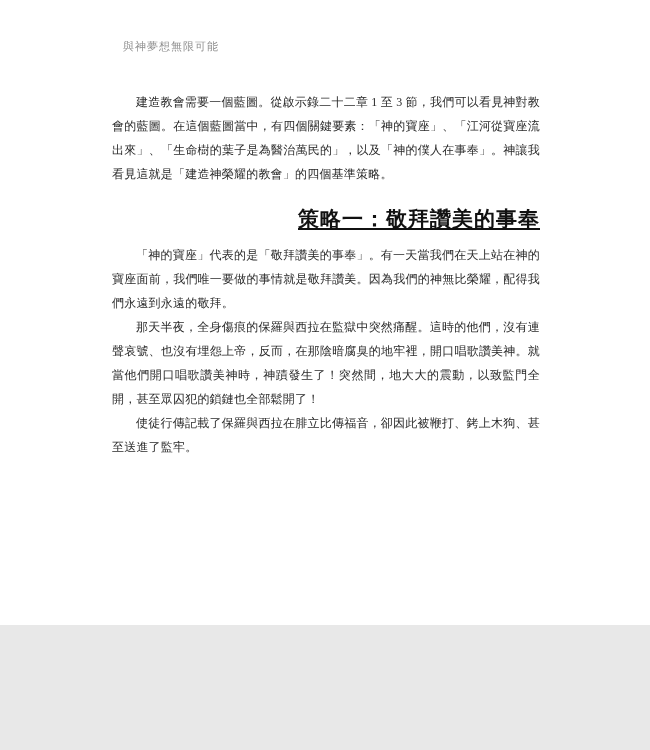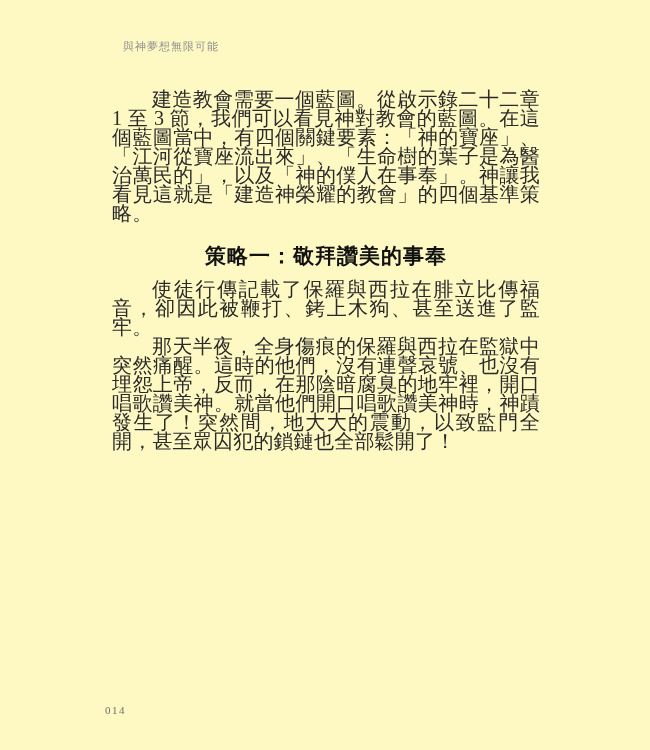--- a/index.html
+++ b/index.html
@@ -1,58 +1,59 @@
 <!DOCTYPE html>
 <html><head>
 <meta charset="utf-8">
 <style>
   * { margin: 0; padding: 0; box-sizing: border-box; }
   html, body { background: #e8e8e8; }
   .page {
     position: relative;
     width: 650px;
-    height: 750px;
+    height: 625px;
     margin: 0 auto;
-    background: #fef9c3;
+    background: #ffffff;
     overflow: hidden;
     font-family: "Liberation Serif", "DejaVu Serif", serif;
   }
   .running-header {
     position: absolute;
     left: 123px;
     top: 39px;
     font-size: 11px;
     letter-spacing: 1px;
     color: #8f8f8f;
     font-family: "Liberation Sans", "DejaVu Sans", sans-serif;
   }
   .body-text {
     position: absolute;
     left: 112px;
     top: 90px;
     width: 428px;
   }
   .body-text p {
-    font-size: 20px;
-    line-height: 19px;
+    font-size: 12px;
+    line-height: 24px;
     letter-spacing: 0.2px;
     color: #2a2a2a;
     text-align: justify;
     text-justify: inter-ideograph;
     text-indent: 2em;
   }
   .section-heading {
     margin: 19px 0 10px 0;
-    text-align: center;
+    text-align: right;
     font-family: "Liberation Sans", "DejaVu Sans", sans-serif;
     font-weight: bold;
     font-size: 21px;
     line-height: 28px;
     color: #111111;
     letter-spacing: 1px;
+    text-decoration: underline;
   }
   .heading-line2 {
     margin-left: 34px; 
   }
   .scripture-quote {
     font-style: italic;
   }
   .page-number {
     position: absolute;
     left: 105px;
@@ -71,23 +72,24 @@
   <div class="running-header">與神夢想無限可能</div>
 
   <div class="body-text">
 
     <p>建造教會需要一個藍圖。從啟示錄二十二章 1 至 3 節，我們可以看見神對教會的藍圖。在這個藍圖當中，有四個關鍵要素：「神的寶座」、「江河從寶座流出來」、「生命樹的葉子是為醫治萬民的」，以及「神的僕人在事奉」。神讓我看見這就是「建造神榮耀的教會」的四個基準策略。</p>
 
     <div class="section-heading">
       <div>策略一：敬拜讚美的事奉</div>
     </div>
 
+    <p>「神的寶座」代表的是「敬拜讚美的事奉」。有一天當我們在天上站在神的寶座面前，我們唯一要做的事情就是敬拜讚美。因為我們的神無比榮耀，配得我們永遠到永遠的敬拜。</p>
 
 
+    <p>那天半夜，全身傷痕的保羅與西拉在監獄中突然痛醒。這時的他們，沒有連聲哀號、也沒有埋怨上帝，反而，在那陰暗腐臭的地牢裡，開口唱歌讚美神。就當他們開口唱歌讚美神時，神蹟發生了！突然間，地大大的震動，以致監門全開，甚至眾囚犯的鎖鏈也全部鬆開了！</p>
+
     <p>使徒行傳記載了保羅與西拉在腓立比傳福音，卻因此被鞭打、銬上木狗、甚至送進了監牢。</p>
-
-    <p>那天半夜，全身傷痕的保羅與西拉在監獄中突然痛醒。這時的他們，沒有連聲哀號、也沒有埋怨上帝，反而，在那陰暗腐臭的地牢裡，開口唱歌讚美神。就當他們開口唱歌讚美神時，神蹟發生了！突然間，地大大的震動，以致監門全開，甚至眾囚犯的鎖鏈也全部鬆開了！</p>
 
   </div>
 
   <div class="page-number">014</div>
 
 </div>
 
 </body></html>

